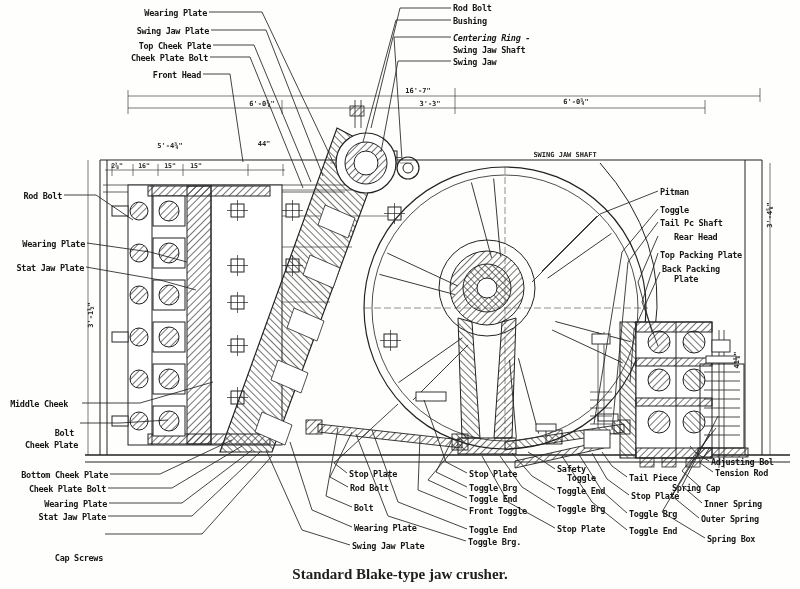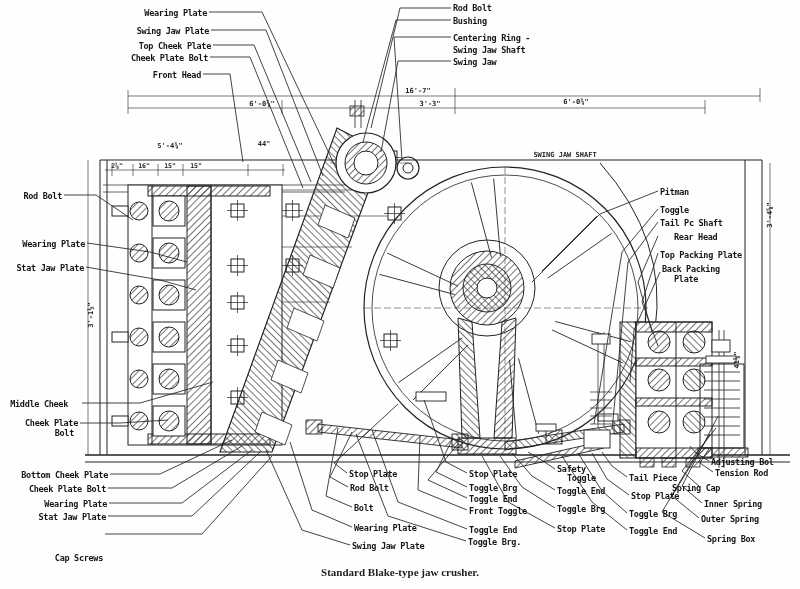--- a/index.html
+++ b/index.html
@@ -14,21 +14,21 @@
     font-size:8.5px;font-weight:700;color:#161616;letter-spacing:-0.3px;
   }
   #page-title{
     position:absolute;left:558px;top:4px;
     font-family:"Liberation Sans",sans-serif;
     font-size:23px;font-weight:800;color:#121d36;letter-spacing:-0.2px;
   }
   #figure-caption{
     position:absolute;left:0;top:566px;width:800px;text-align:center;
     font-family:"Liberation Serif",serif;
-    font-size:11px;font-weight:700;color:#1d1d1d;
+    font-size:15px;font-weight:700;color:#1d1d1d;
   }
 </style>
 </head>
 <body>
 
 <div id="stage">
 
   <svg id="diagram" width="800" height="589" viewBox="0 0 800 589">
     <defs>
       <pattern id="h1" width="5" height="5" patternUnits="userSpaceOnUse" patternTransform="rotate(45)">
@@ -296,28 +296,28 @@
   </svg>
 
   <div id="labels-layer">
       <div class="part-label" style="top: 8px; right: 593px;">Wearing Plate</div>
       <div class="part-label" style="top: 26px; right: 591px;">Swing Jaw Plate</div>
       <div class="part-label" style="top: 41px; right: 589px;">Top Cheek Plate</div>
       <div class="part-label" style="top: 53px; right: 592px;">Cheek Plate Bolt</div>
       <div class="part-label" style="top: 70px; right: 599px;">Front Head</div>
       <div class="part-label" style="top: 3px; left: 453px;">Rod Bolt</div>
       <div class="part-label" style="top: 16px; left: 453px;">Bushing</div>
-      <div class="part-label" style="top: 33px; left: 453px;">Centering Ring -</div>
+      <div class="part-label" style="top: 33px; left: 453px; font-style: italic;">Centering Ring -</div>
       <div class="part-label" style="top: 45px; left: 453px;">Swing Jaw Shaft</div>
       <div class="part-label" style="top: 57px; left: 453px;">Swing Jaw</div>
       <div class="part-label" style="top: 191px; right: 738px;">Rod Bolt</div>
       <div class="part-label" style="top: 239px; right: 715px;">Wearing Plate</div>
       <div class="part-label" style="top: 263px; right: 716px;">Stat Jaw Plate</div>
       <div class="part-label" style="top: 399px; right: 732px;">Middle Cheek</div>
-      <div class="part-label" style="top: 418px; right: 722px;">Cheek Plate</div>
+      <div class="part-label" style="top: 440px; right: 722px;">Cheek Plate</div>
       <div class="part-label" style="top: 428px; right: 726px;">Bolt</div>
       <div class="part-label" style="top: 470px; right: 692px;">Bottom Cheek Plate</div>
       <div class="part-label" style="top: 484px; right: 694px;">Cheek Plate Bolt</div>
       <div class="part-label" style="top: 499px; right: 693px;">Wearing Plate</div>
       <div class="part-label" style="top: 512px; right: 694px;">Stat Jaw Plate</div>
       <div class="part-label" style="top: 553px; right: 697px;">Cap Screws</div>
       <div class="part-label" style="top: 187px; left: 660px;">Pitman</div>
       <div class="part-label" style="top: 205px; left: 660px;">Toggle</div>
       <div class="part-label" style="top: 218px; left: 660px;">Tail Pc Shaft</div>
       <div class="part-label" style="top: 232px; left: 660px; margin-left: 14px;">Rear Head</div>

